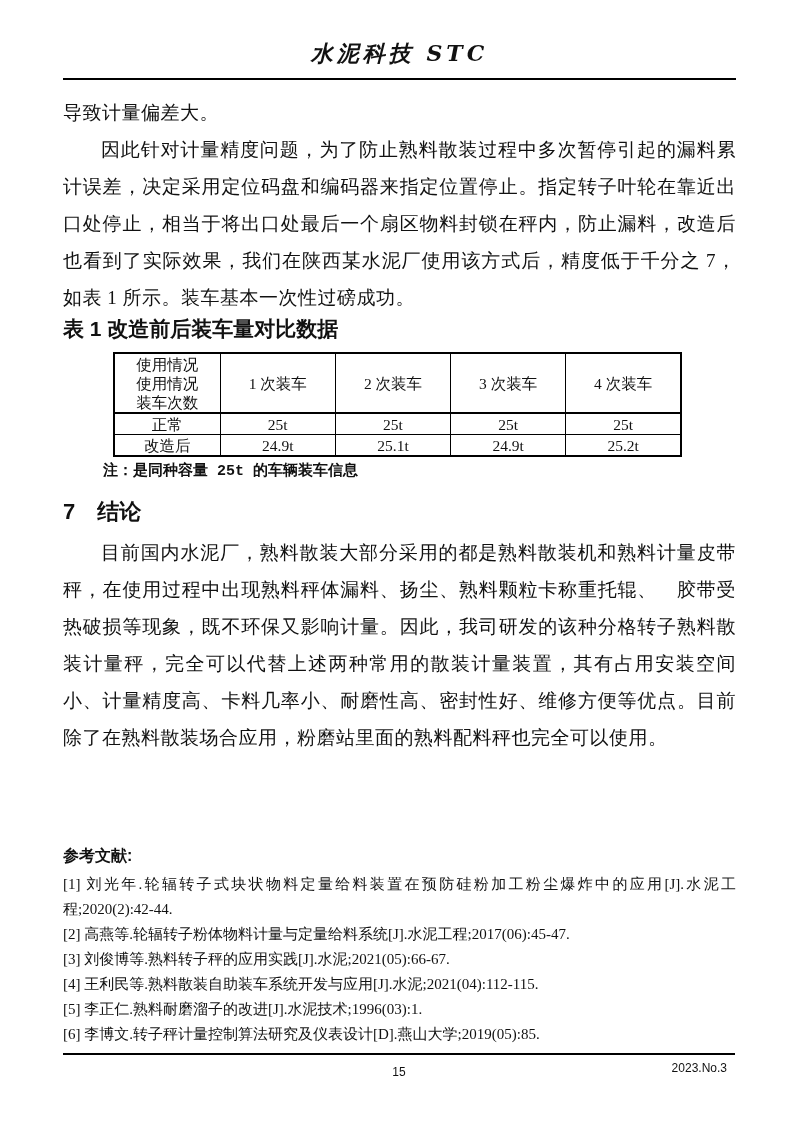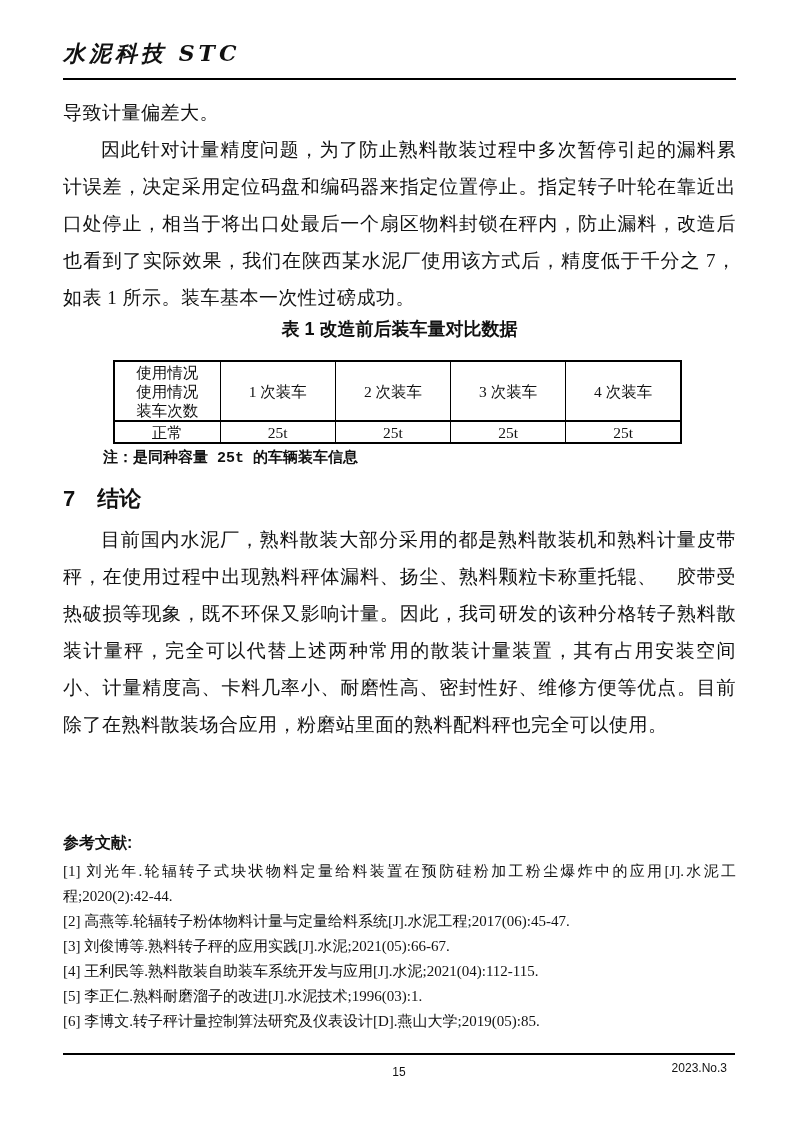--- a/index.html
+++ b/index.html
@@ -15,21 +15,21 @@
   }
   .content {
     position: absolute;
     left: 63px;
     top: 0;
     width: 673px;
   }
   
   .journal-title {
     margin-top: 38px;
-    text-align: left;
+    text-align: center;
     font-size: 22px;
     line-height: 30px;
     font-style: italic;
     font-weight: 600;
     letter-spacing: 4px;
     font-family: "DejaVu Serif", "Liberation Serif", serif;
   }
   .header-rule {
     margin-top: 10px;
     border: 0;
@@ -40,25 +40,25 @@
     margin: 0;
     font-size: 19px;
     line-height: 37px;
     text-align: justify;
     letter-spacing: 0.5px;
   }
   .para.first { margin-top: 14px; }
   .para.indent { text-indent: 2em; }
   
   .table-caption {
-    margin: 2px 0 20px 0;
-    text-align: center;
-    font-family: "Liberation Sans", "DejaVu Sans", sans-serif;
-    font-weight: bold;
-    font-size: 18px;
+    margin: 2px 0 12px 0;
+    text-align: left;
+    font-family: "Liberation Sans", "DejaVu Sans", sans-serif;
+    font-weight: bold;
+    font-size: 21px;
     line-height: 22px;
   }
   table.data-table {
     border-collapse: collapse;
     margin-left: 50px;
     width: 569px;
     table-layout: fixed;
     border: 2.5px solid #000;
     font-size: 15.5px;
   }
@@ -164,20 +164,27 @@
         </tr>
       </thead>
       <tbody>
         <tr>
           <td>正常</td>
           <td>25t</td>
           <td>25t</td>
           <td>25t</td>
           <td>25t</td>
         </tr>
+        <tr>
+          <td>改造后</td>
+          <td>24.9t</td>
+          <td>25.1t</td>
+          <td>24.9t</td>
+          <td>25.2t</td>
+        </tr>
       </tbody>
     </table>
 
     <div class="table-note">注：是同种容量 25t 的车辆装车信息</div>
 
     <div class="section-heading">7　结论</div>
     <p class="para indent">目前国内水泥厂，熟料散装大部分采用的都是熟料散装机和熟料计量皮带秤，在使用过程中出现熟料秤体漏料、扬尘、熟料颗粒卡称重托辊、　胶带受热破损等现象，既不环保又影响计量。因此，我司研发的该种分格转子熟料散装计量秤，完全可以代替上述两种常用的散装计量装置，其有占用安装空间小、计量精度高、卡料几率小、耐磨性高、密封性好、维修方便等优点。目前除了在熟料散装场合应用，粉磨站里面的熟料配料秤也完全可以使用。</p>
 
     <div class="references-heading">参考文献:</div>
     <p class="reference-item">[1] 刘光年.轮辐转子式块状物料定量给料装置在预防硅粉加工粉尘爆炸中的应用[J].水泥工程;2020(2):42-44.</p>

